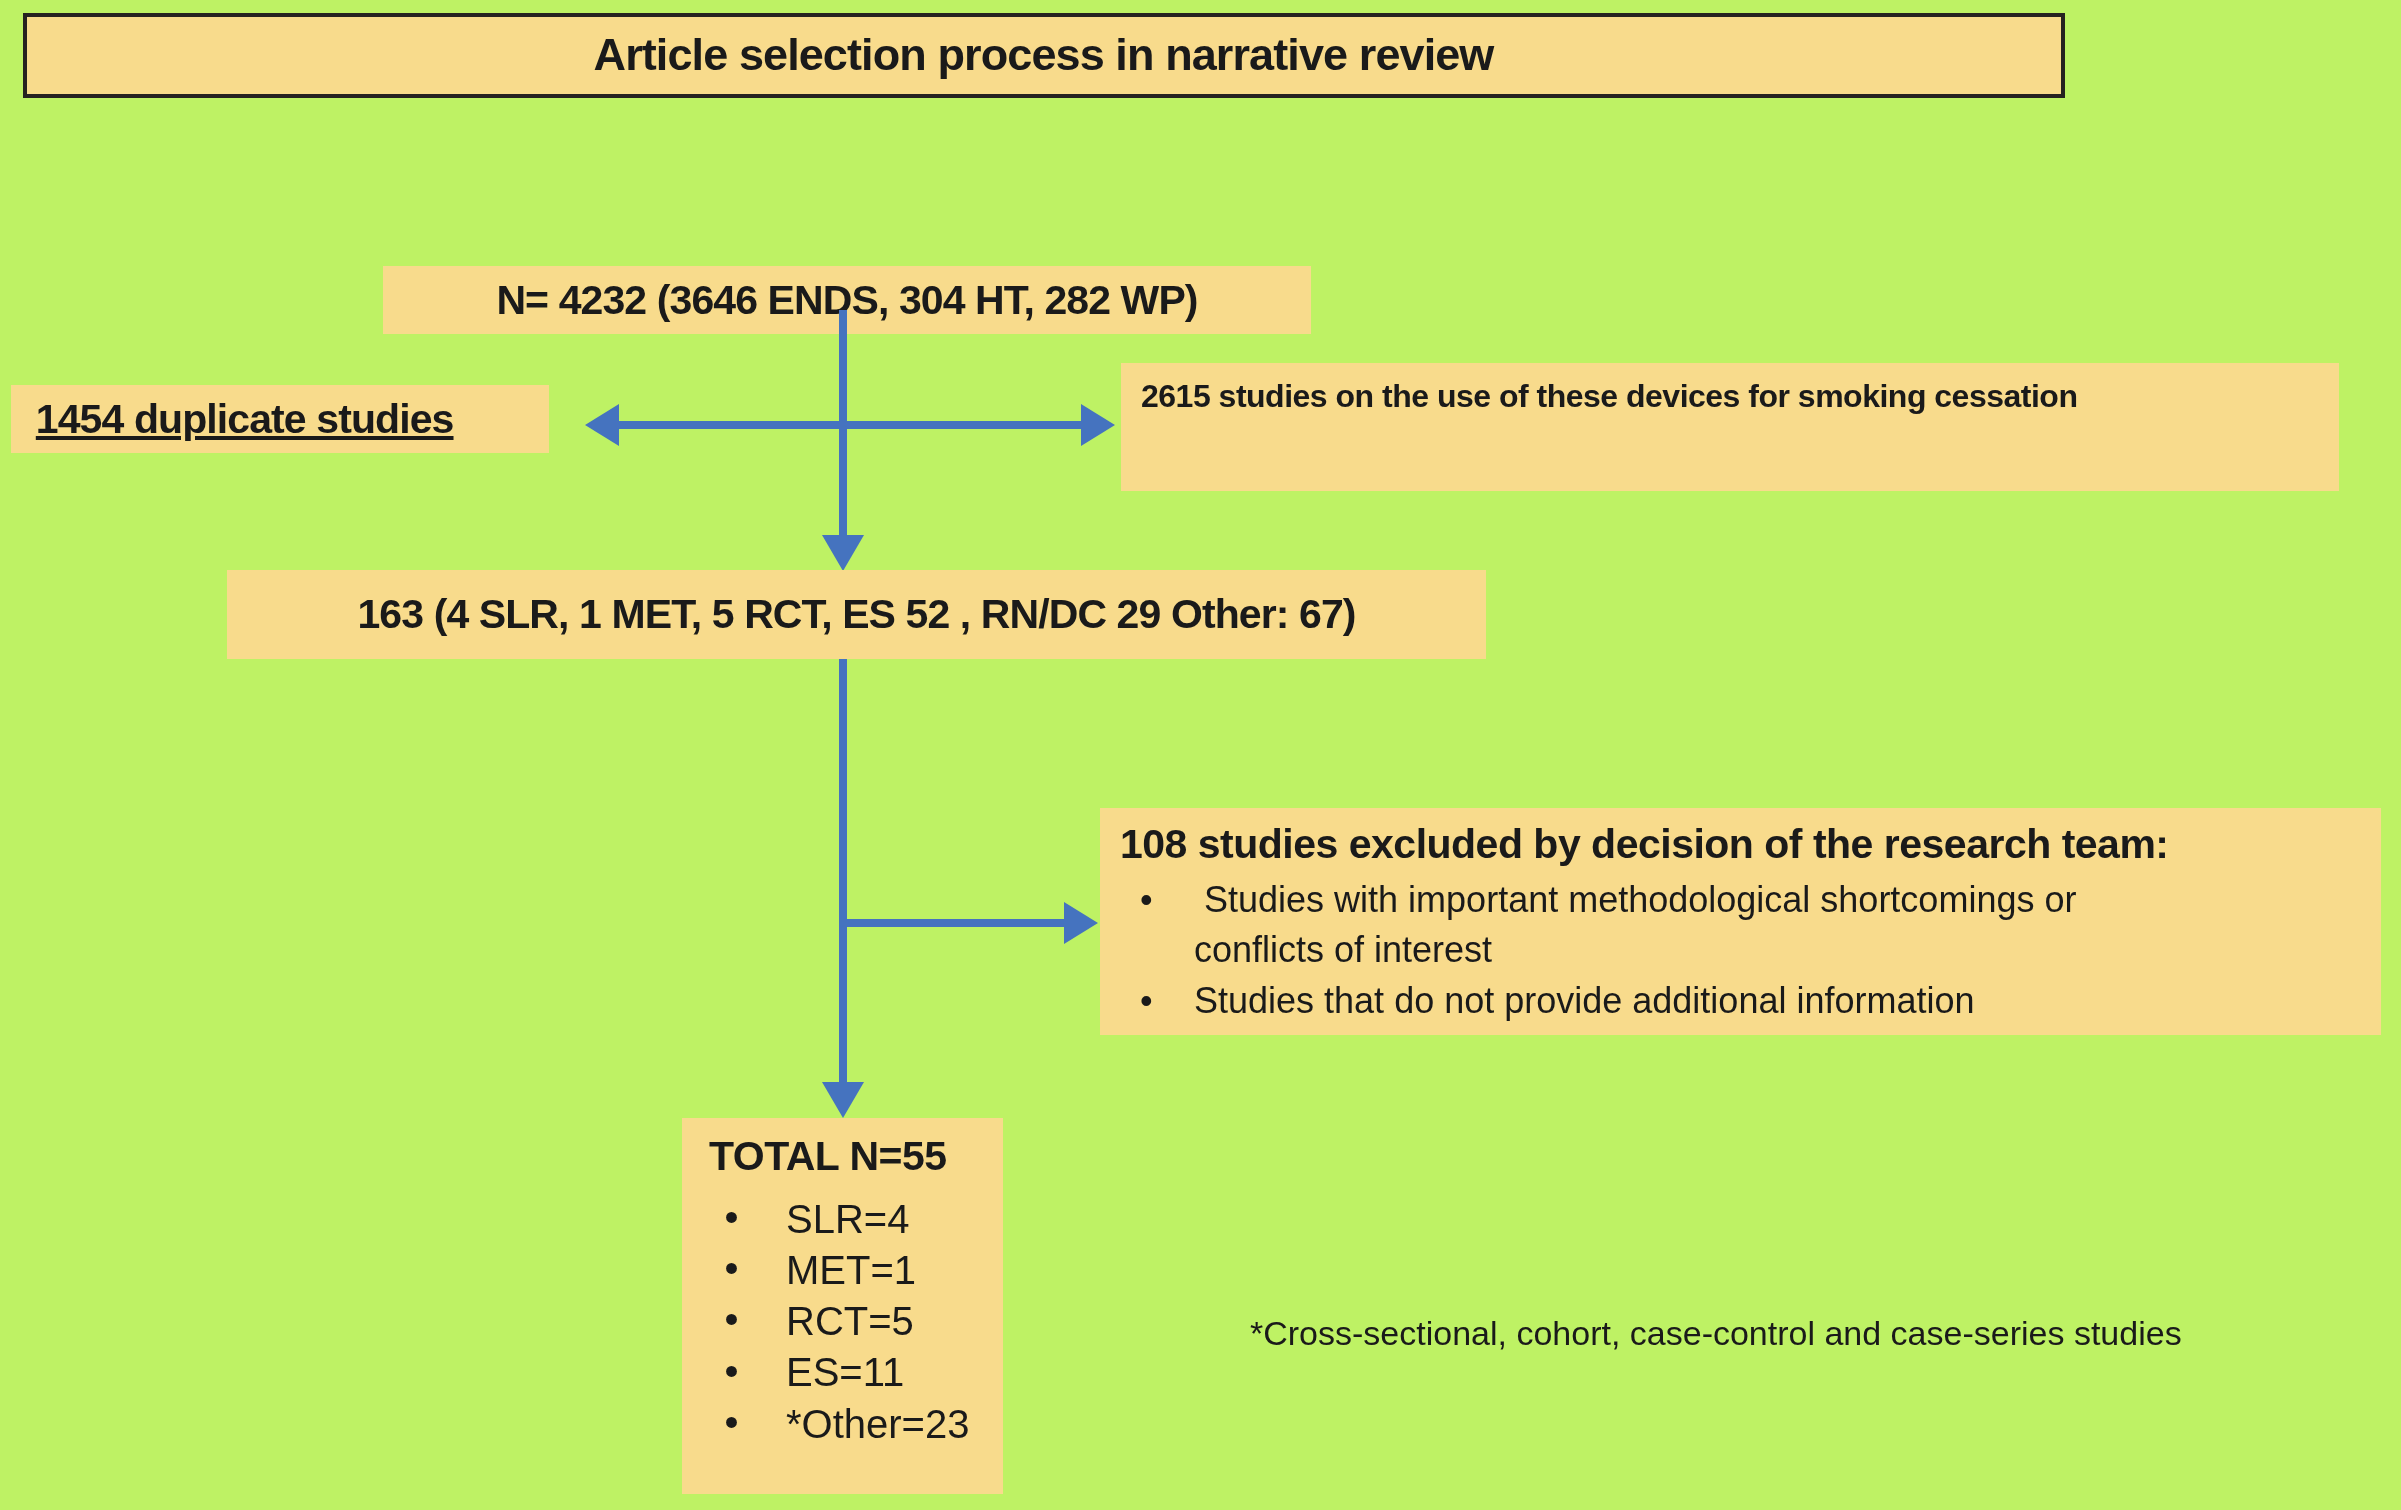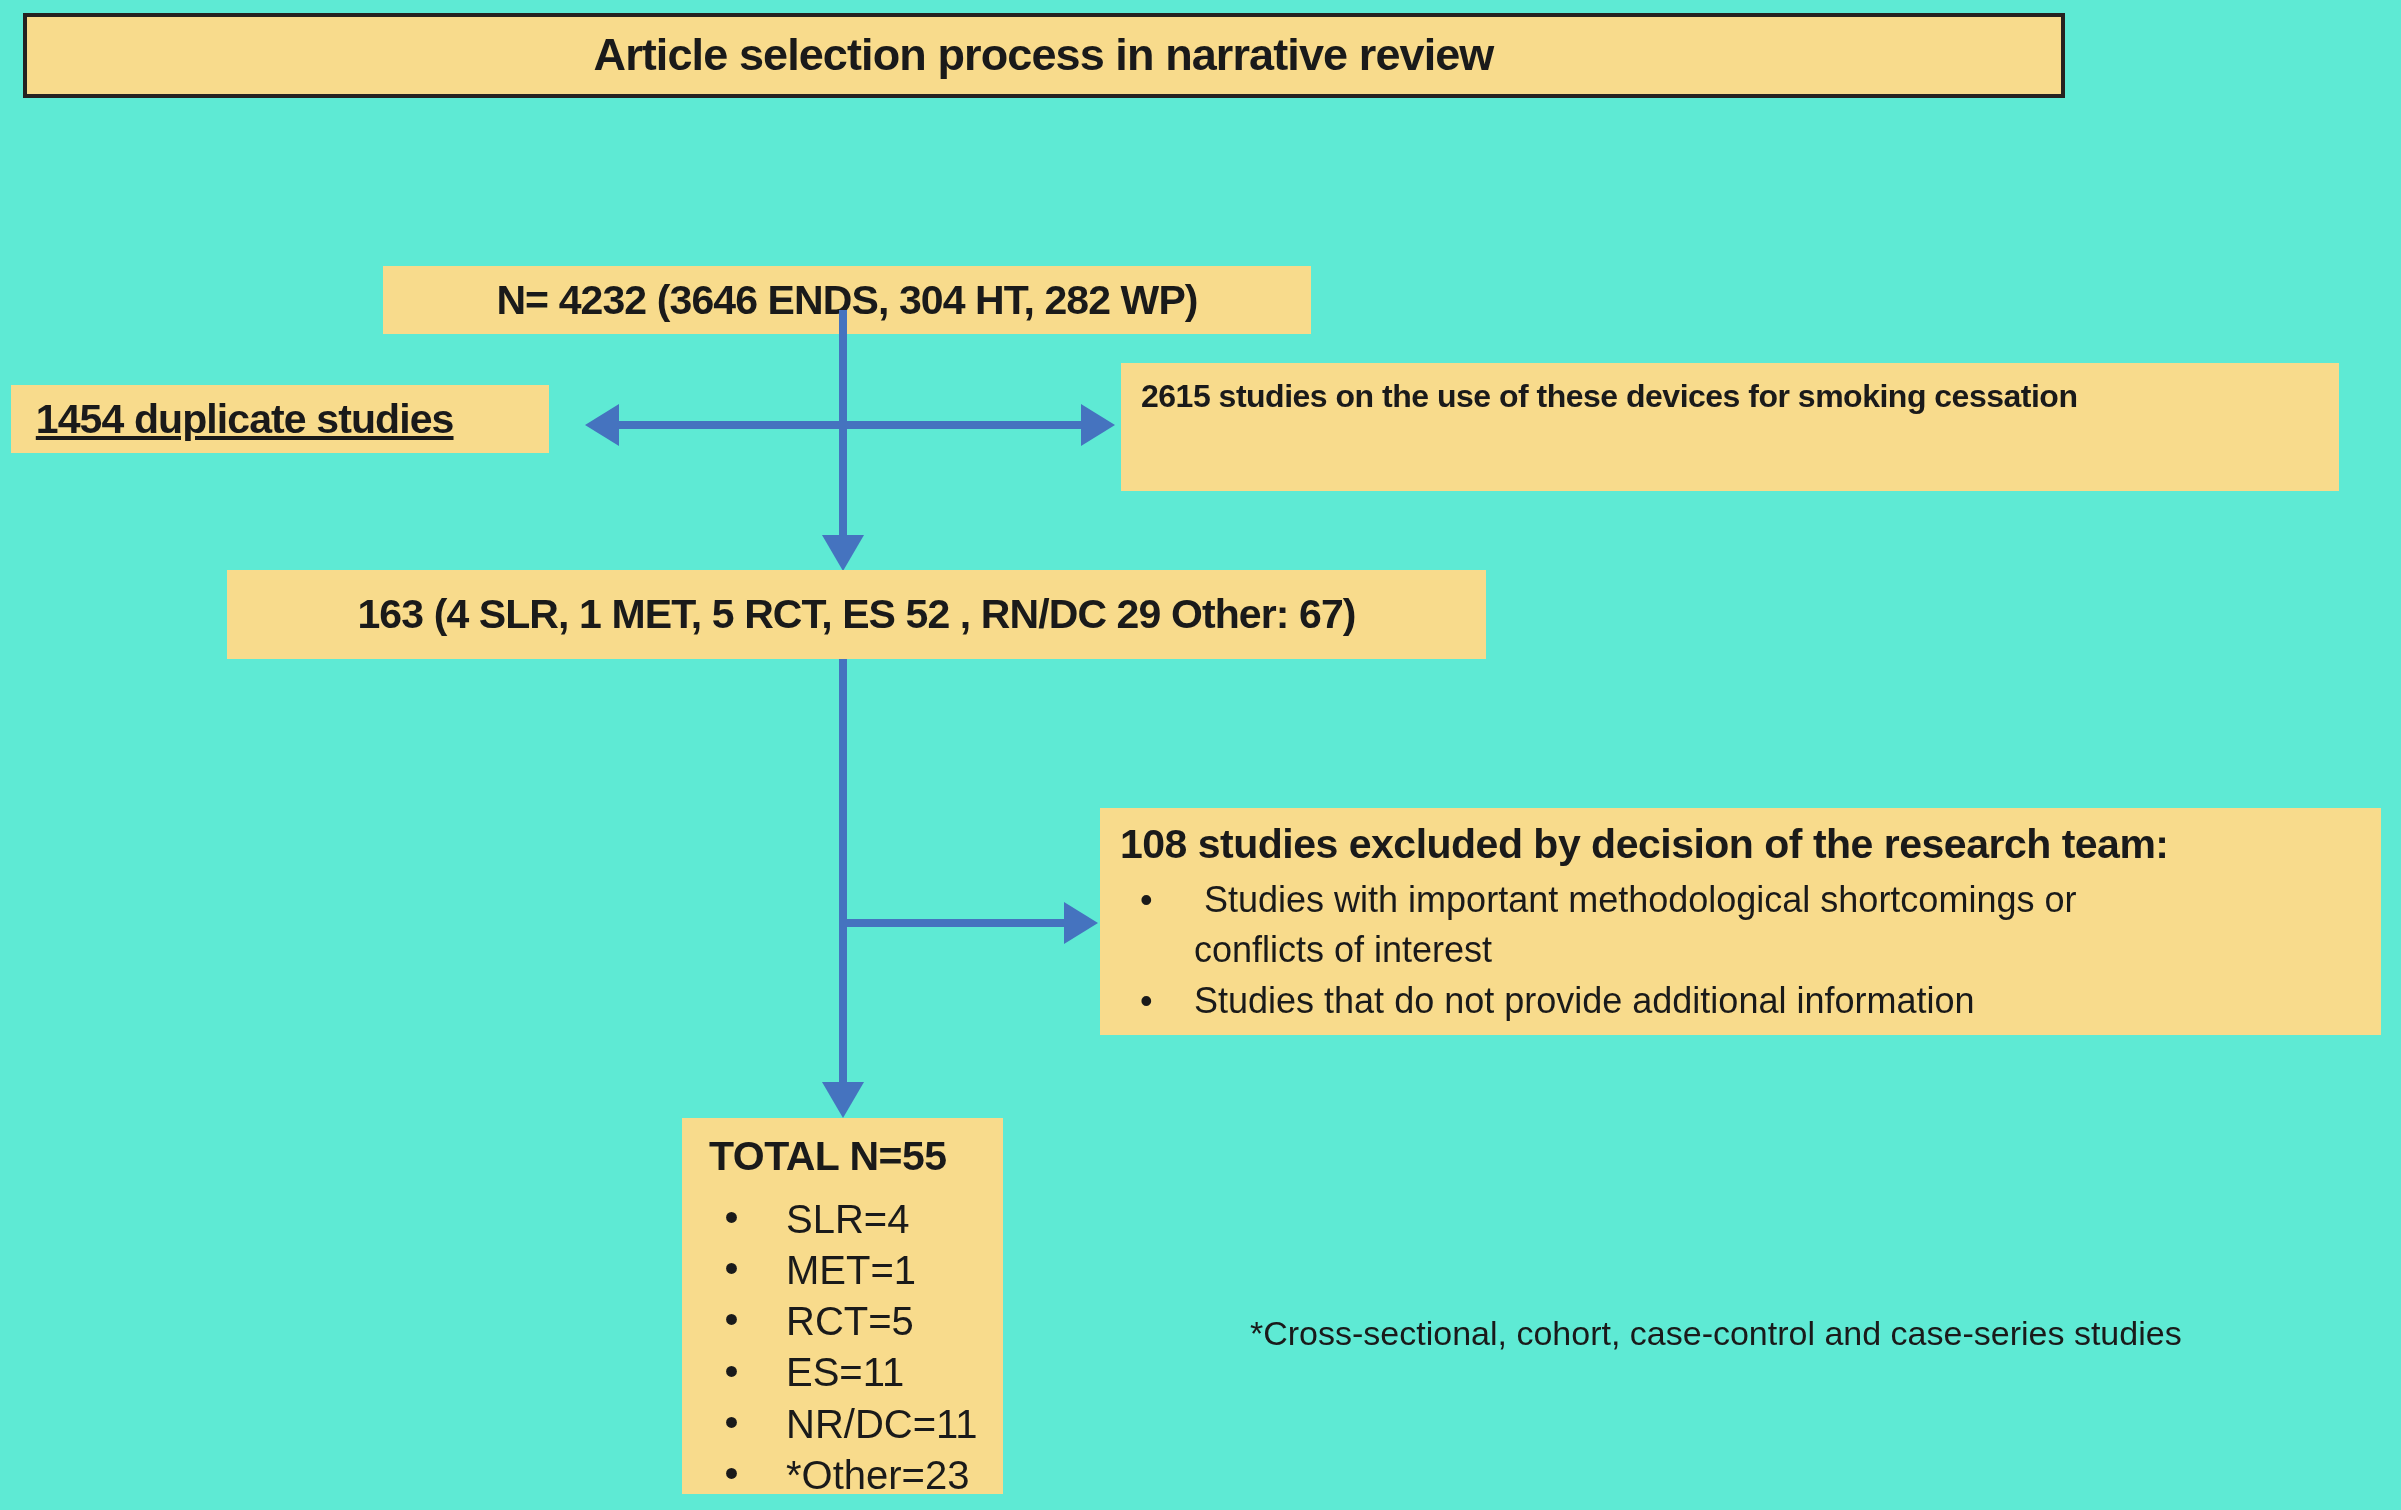--- a/index.html
+++ b/index.html
@@ -5,21 +5,21 @@
   :root{
     --box-fill:#F8DB8C;
     --arrow-blue:#4573BF;
     --title-border:#262220;
     --text:#1A1A1A;
   }
   html,body{margin:0;padding:0;background:#ffffff;}
   #canvas{
     position:relative;
     width:2401px;height:1510px;
-    background:#5eead4;
+    background:#bef264;
     font-family:"Liberation Sans", sans-serif;
     color:var(--text);
     overflow:hidden;
   }
   .ybox{
     position:absolute;
     background:var(--box-fill);
     box-sizing:border-box;
     color:var(--text);
   }
@@ -162,21 +162,20 @@
     </ul>
   </div>
 
   <div class="ybox box-total">
     <div class="hdr">TOTAL N=55</div>
     <ul>
       <li>SLR=4</li>
       <li>MET=1</li>
       <li>RCT=5</li>
       <li>ES=11</li>
-      <li>NR/DC=11</li>
       <li>*Other=23</li>
     </ul>
   </div>
 
   <div class="footnote">*Cross-sectional, cohort, case-control and case-series studies</div>
 
 </div>
 
 
 </body></html>

